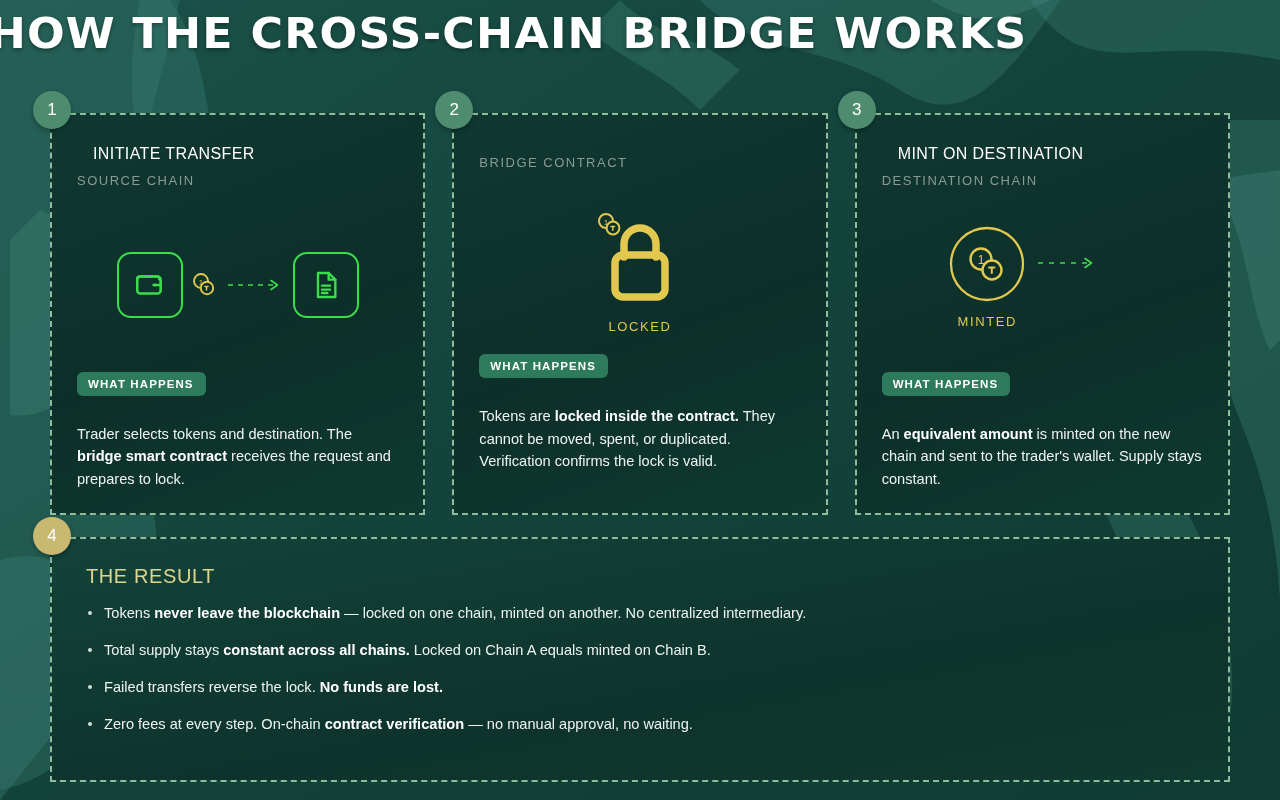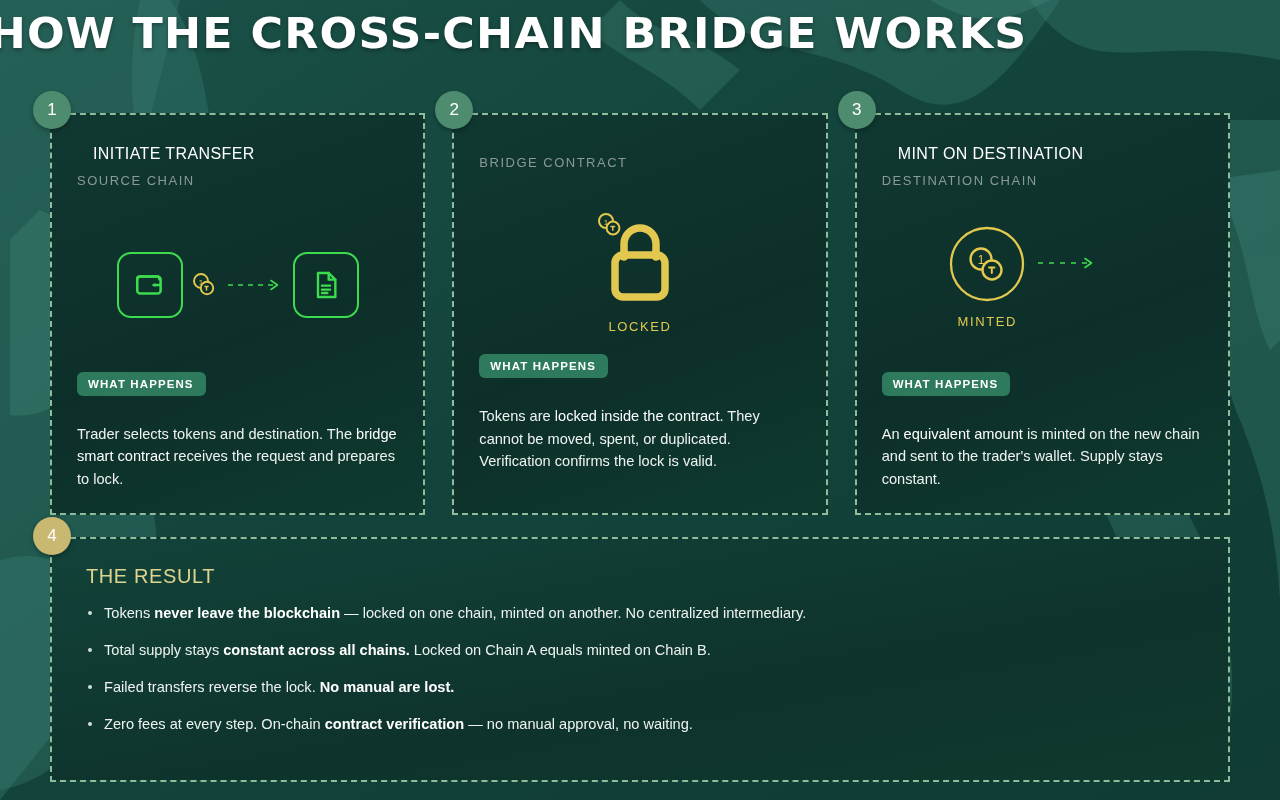--- a/index.html
+++ b/index.html
@@ -150,21 +150,21 @@
   }
 
   .chip-wrap { margin-top: 12px; }
 
   .card-body {
     margin-top: 27px;
     color: #eef3f1;
     font-size: 14.6px;
     line-height: 22.5px;
   }
-  .card-body b { font-weight: 400; color: #ffffff; text-align: right; }
+  .card-body b { font-weight: 700; color: #ffffff; text-align: right; }
 
   
   #result-panel {
     position: absolute;
     top: 537px;
     left: 50px;
     width: 1180px;
     height: 245px;
     border: 2px dashed #8fbc9a;
     background: linear-gradient(170deg, #12433a 0%, #0e332c 60%, #10392f 100%);
@@ -358,18 +358,18 @@
     </div>
 
   </div>
 
   <div id="result-panel">
     <div id="result-badge">4</div>
     <div id="result-title">The Result</div>
     <ul id="result-list">
         <li>Tokens <b>never leave the blockchain</b> — locked on one chain, minted on another. No centralized intermediary.</li>
         <li>Total supply stays <b>constant across all chains.</b> Locked on Chain A equals minted on Chain B.</li>
-        <li>Failed transfers reverse the lock. <b>No manual are lost.</b></li>
+        <li>Failed transfers reverse the lock. <b>No funds are lost.</b></li>
         <li>Zero fees at every step. On-chain <b>contract verification</b> — no manual approval, no waiting.</li>
       </ul>
   </div>
 
 </div>
 
 </body></html>

